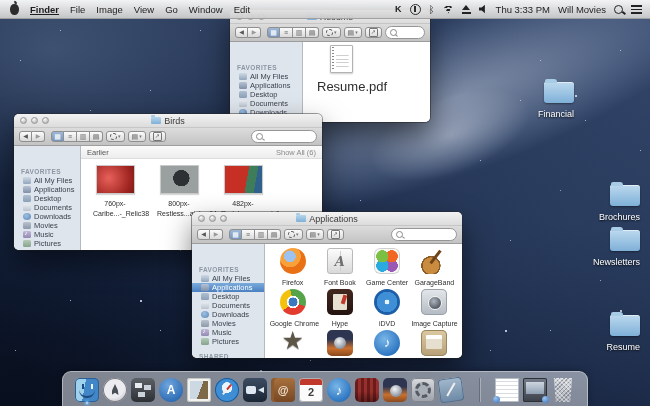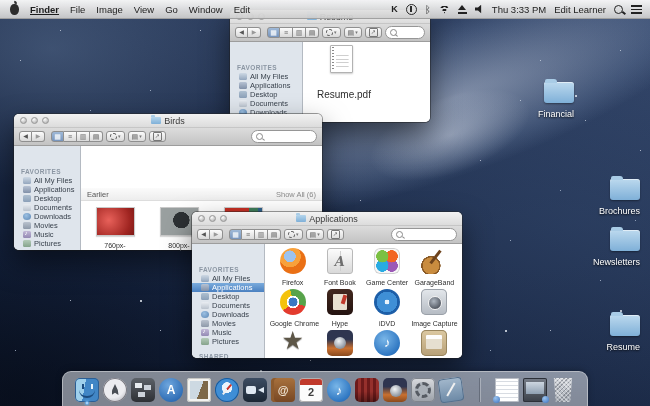--- a/index.html
+++ b/index.html
@@ -49,21 +49,21 @@
   .st-eject::before{content:"";position:absolute;left:0;top:0;border-left:4.5px solid transparent;border-right:4.5px solid transparent;border-bottom:5px solid #222;}
   .st-eject::after{content:"";position:absolute;left:0;bottom:0;width:9px;height:2px;background:#222;}
   .st-vol{width:9px;height:9px;background:#222;clip-path:polygon(0 32%,35% 32%,70% 2%,70% 98%,35% 68%,0 68%);}
   .st-mag{width:7px;height:7px;border:1.5px solid #222;border-radius:50%;position:relative;}
   .st-mag::after{content:"";position:absolute;width:4px;height:1.5px;background:#222;right:-3.5px;bottom:-1px;transform:rotate(40deg);}
   .st-notif{width:11px;height:9px;background:repeating-linear-gradient(#222 0 1.5px, transparent 1.5px 3.6px);}
 
   
   .desk-folder{position:absolute;width:64px;text-align:right;z-index:5;}
   .desk-folder.i-0{left:510px;top:82px;}
-  .desk-folder.i-1{left:576px;top:179px;}
+  .desk-folder.i-1{left:576px;top:185px;}
   .desk-folder.i-2{left:576px;top:230px;}
   .desk-folder.i-3{left:576px;top:315px;}
   .folder-icon{display:inline-block;width:30px;height:21px;border-radius:2px 3px 3px 3px;position:relative;
     background:linear-gradient(#bcd9ee,#7fb0d8);box-shadow:inset 0 1px 0 rgba(255,255,255,.55), 0 1px 2px rgba(0,0,0,.4);}
   .folder-icon::before{content:"";position:absolute;top:-3px;left:1px;width:12px;height:4px;border-radius:2px 3px 0 0;background:#a9cce6;}
   .desk-label{display:block;margin-top:2px;font-size:9px;color:#fff;text-shadow:0 1px 2px rgba(0,0,0,.9);}
 
   
   .window{position:absolute;background:#fff;border-radius:5px;
     box-shadow:0 12px 28px rgba(0,0,0,.5),0 0 0 1px rgba(40,40,40,.45);display:flex;flex-direction:column;}
@@ -121,25 +121,25 @@
   .side-item .ic-music::after{content:"\266A";position:absolute;left:1.5px;top:-1.5px;font-size:6px;color:#fff;}
   .ic-pictures{background:linear-gradient(#b4cab8,#86a48c);}
 
   
   .pdf-item{position:absolute;left:14px;top:3px;width:48px;text-align:center;}
   .ic-pdf{display:inline-block;width:21px;height:26px;background:#fff;border:1px solid #b2b2b2;position:relative;border-radius:1px;
     background-image:repeating-linear-gradient(#fff 0 2.5px,#cfcfcf 2.5px 3.5px);background-size:60% 60%;background-position:60% 65%;background-repeat:no-repeat;
     box-shadow:0 1px 2px rgba(0,0,0,.2);}
   .ic-pdf::before{content:"";position:absolute;left:1px;top:1px;bottom:1px;width:2.5px;
     background:repeating-linear-gradient(#8a8a8a 0 1px, transparent 1px 3px);}
-  .file-label{display:block;font-size:10px;color:#2e2e2e;margin-top:12px;}
+  .file-label{display:block;font-size:13px;color:#2e2e2e;margin-top:2px;}
 
   
   .group-header{height:12px;display:flex;align-items:center;justify-content:space-between;padding:0 6px;
-    background:linear-gradient(#fbfbfb,#ededed);border-bottom:1px solid #ddd;font-size:7.5px;color:#555;margin-top:42px;}
+    background:linear-gradient(#fbfbfb,#ededed);border-bottom:1px solid #ddd;font-size:7.5px;color:#555;}
   .show-all{color:#8a8a8a;}
   .thumb-row{display:flex;gap:20px;padding:6px 0 0 12px;overflow:hidden;}
   .bird-item{width:44px;flex:0 0 44px;text-align:center;}
   .thumb{display:inline-block;width:37px;height:27px;border:1px solid #c9c9c9;box-shadow:0 1px 1px rgba(0,0,0,.15);}
   .ic-bird1{background:radial-gradient(circle at 32% 45%,#e8615a,#a02521 72%,#7e1a17);}
   .ic-bird2{background:radial-gradient(circle at 55% 45%,#2d3134 0 32%,#9aa0a0 33%),#9aa0a0;}
   .ic-bird3{background:linear-gradient(100deg,#c62f24 0 58%,#3f7d5a 58% 80%,#2e618c 80%);}
   .bird-label{display:block;font-size:7px;line-height:1.15;color:#2e2e2e;margin-top:2px;white-space:nowrap;}
 
   
@@ -256,21 +256,21 @@
       <span class="menu-item i-0">Finder</span><span class="menu-item i-1">File</span><span class="menu-item i-2">Image</span><span class="menu-item i-3">View</span><span class="menu-item i-4">Go</span><span class="menu-item i-5">Window</span><span class="menu-item i-6">Edit</span></span>
     </div>
     <div class="mb-right">
       <span class="st-k">K</span>
       <span class="st-access"></span>
       <span class="st-bt">ᛒ</span>
       <span class="st-wifi"></span>
       <span class="st-eject"></span>
       <span class="st-vol"></span>
       <span>Thu 3:33 PM</span>
-      <span>Edit Learner</span>
+      <span>Will Movies</span>
       <span class="st-mag"></span>
       <span class="st-notif"></span>
     </div>
   </div>
 
   
   <span style="display:contents">
     
   
       <div class="desk-folder i-0">

